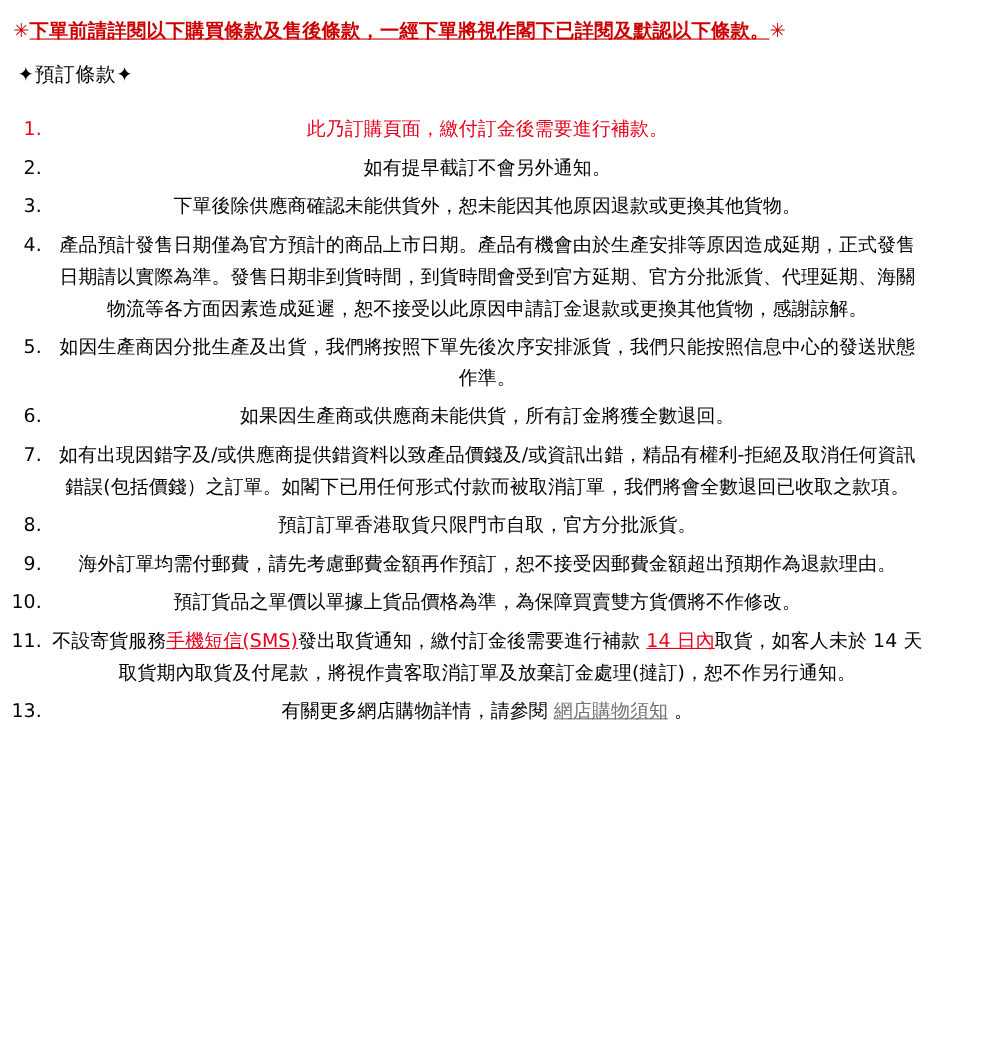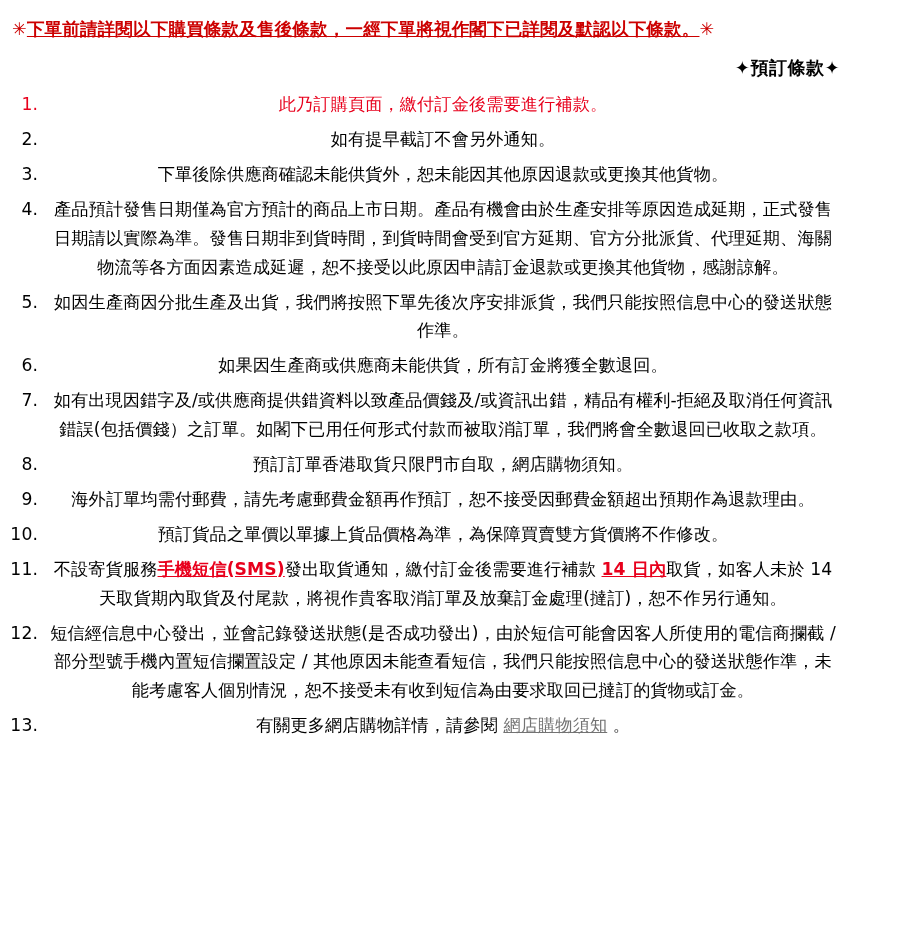--- a/index.html
+++ b/index.html
@@ -26,24 +26,23 @@
     line-height: 1.5;
     margin: 6px 0 2px 2px;
     letter-spacing: 0.2px;
   }
   .notice .star {
     text-decoration: none;
     display: inline-block;
   }
   .section-title {
     font-size: 18px;
-    font-weight: bold;
-    margin: 14px 0 10px 6px;
+    font-weight: normal;
+    margin: 14px 0 24px 6px;
     letter-spacing: 0.5px;
-    text-align: right;
   }
   ol.terms {
     list-style: none;
     margin: 0;
     padding: 0;
   }
   ol.terms > li {
     position: relative;
     font-size: 17.2px;
     line-height: 1.68;
@@ -59,21 +58,21 @@
     text-align: right;
     padding-right: 4px;
     box-sizing: border-box;
   }
   li.red .num, li.red .txt {
     color: #e8001c;
   }
   .u-red {
     color: #e8001c;
     text-decoration: underline;
-    font-weight: bold;
+    font-weight: normal;
     margin-top: 32px;
   }
   .link {
     color: #737373;
     text-decoration: underline;
   }
   .txt {
     display: block;
     text-align: center;
   }
@@ -121,42 +120,38 @@
       <span class="txt">如果因生產商或供應商未能供貨，所有訂金將獲全數退回。</span>
     </li>
 
     <li>
       <span class="num">7.</span>
       <span class="txt">如有出現因錯字及/或供應商提供錯資料以致產品價錢及/或資訊出錯，精品有權利-拒絕及取消任何資訊錯誤(包括價錢）之訂單。如閣下已用任何形式付款而被取消訂單，我們將會全數退回已收取之款項。</span>
     </li>
 
     <li>
       <span class="num">8.</span>
-      <span class="txt">預訂訂單香港取貨只限門市自取，網店購物須知。</span>
+      <span class="txt">預訂訂單香港取貨只限門市自取，官方分批派貨。</span>
     </li>
 
     <li>
       <span class="num">9.</span>
       <span class="txt">海外訂單均需付郵費，請先考慮郵費金額再作預訂，恕不接受因郵費金額超出預期作為退款理由。</span>
     </li>
 
     <li>
       <span class="num">10.</span>
       <span class="txt">預訂貨品之單價以單據上貨品價格為準，為保障買賣雙方貨價將不作修改。</span>
     </li>
 
     <li>
       <span class="num">11.</span>
       <span class="txt"><span>不設寄貨服務</span><span class="u-red">手機短信(SMS)</span><span>發出取貨通知，繳付訂金後需要進行補款 </span><span class="u-red">14 日內</span><span>取貨，如客人未於 14 天取貨期內取貨及付尾款，將視作貴客取消訂單及放棄訂金處理(撻訂)，恕不作另行通知。</span></span>
     </li>
 
-    <li>
-      <span class="num">12.</span>
-      <span class="txt">短信經信息中心發出，並會記錄發送狀態(是否成功發出)，由於短信可能會因客人所使用的電信商攔截 / 部分型號手機內置短信攔置設定 / 其他原因未能查看短信，我們只能按照信息中心的發送狀態作準，未能考慮客人個別情況，恕不接受未有收到短信為由要求取回已撻訂的貨物或訂金。</span>
-    </li>
 
     <li>
       <span class="num">13.</span>
       <span class="txt"><span>有關更多網店購物詳情，請參閱 </span><a class="link" href="#">網店購物須知</a><span> 。</span></span>
     </li>
 
   </ol>
 </div>
 
 </body></html>

